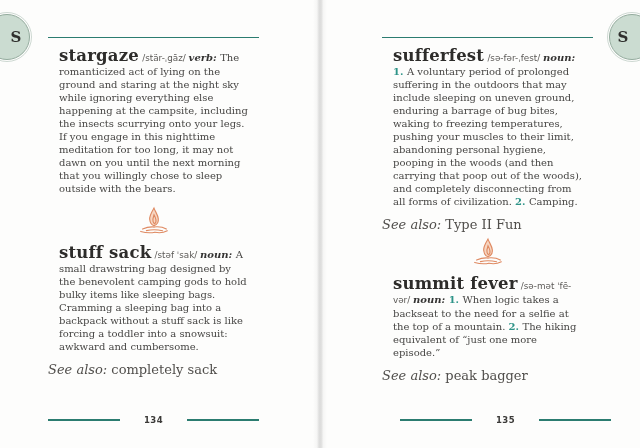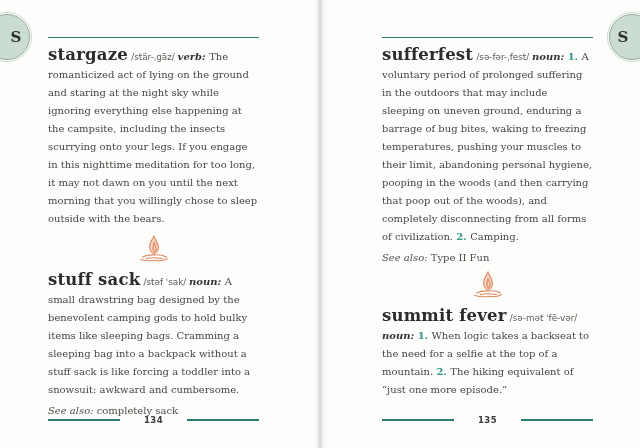--- a/index.html
+++ b/index.html
@@ -67,23 +67,23 @@
   .page-left .col{margin-left:48px;}
   .page-right .col{margin-left:62px;}
   .toprule{
     margin-top:37px;
     border-top:1.6px solid var(--accent);
     height:0;
   }
   .entries{margin-top:5px;}
   .entry{margin-top:8px;}
   .entry .body{
-    margin:0;
+    margin:11px;
     font-size:10px;
-    line-height:18px;
+    line-height:13px;
     color:var(--body-ink);
     text-align:left;
   }
   .headword{
     font-weight:bold;
     font-size:16.5px;
     color:#2d2c2a;
     letter-spacing:0.2px;
   }
   .seg-pron{
@@ -93,37 +93,37 @@
   }
   .seg-pos{
     font-weight:bold;font-style:italic;color:#343332;
   }
   .seg-num{
     font-weight:bold;color:var(--num);
   }
   .seg-italic{}
   .seealso{
     margin:6px 0 0;
-    font-size:10px;line-height:12px;
+    font-size:13px;line-height:12px;
     color:#504e4b;
   }
   .sa-label{font-style:italic;}
   .ornament{
     text-align:center;
     margin:6px 0 7px;
     color:var(--fire);
     line-height:0;
   }
   
   .footer{
     position:absolute;top:415px;width:211px;
     display:flex;align-items:center;gap:24px;
   }
   .page-left .footer{left:48px;}
-  .page-right .footer{left:62px;align-items:center;}
+  .page-right .footer{left:80px;align-items:center;}
   .fline{flex:1;height:1.2px;background:var(--accent);}
   .pnum{
     font-family:"DejaVu Sans","Liberation Sans",sans-serif;
     font-weight:bold;font-size:8.5px;color:#3b3a38;
     letter-spacing:0.5px;
   }
 </style>
 </head>
 <body>
 
@@ -180,20 +180,21 @@
                 <path d="M20 9 C19 12 18.5 14 19 16 C19.4 17.6 20 18.3 20.5 18.5 C21.8 17.8 22.3 16 22 14 C21.7 12 20.8 10.5 20 9 Z"></path>
                 <path d="M8 24 C12 22.2 16 21.4 20 21.8"></path>
                 <path d="M20 21.8 C26 21.2 30 22.2 33 24"></path>
                 <path d="M6 26.5 C11 28 16 28.4 21 27.4"></path>
                 <path d="M21 27.4 C26 28.4 31 27.4 34 25.8"></path>
                 <path d="M12 25.6 C16.5 24.6 24 24.6 29 25.8"></path>
               </g>
             </svg></div>
           <div class="entry">
             <p class="body"><span class="headword">summit fever</span> <span class="seg-pron">/sə-mət ˈfē-vər/ </span><span class="seg-pos">noun: </span><span class="seg-num">1. </span><span class="seg-text">When logic takes a backseat to the need for a selfie at the top of a mountain. </span><span class="seg-num">2. </span><span class="seg-text">The hiking equivalent of “just one more episode.”</span></p>
+            <p class="seealso"><span class="sa-label">See also:</span><span> peak bagger</span></p>
           </div>
         </div>
     </div>
     <div class="footer">
       <span class="fline"></span>
       <span class="pnum">135</span>
       <span class="fline"></span>
     </div>
   </div>
 

